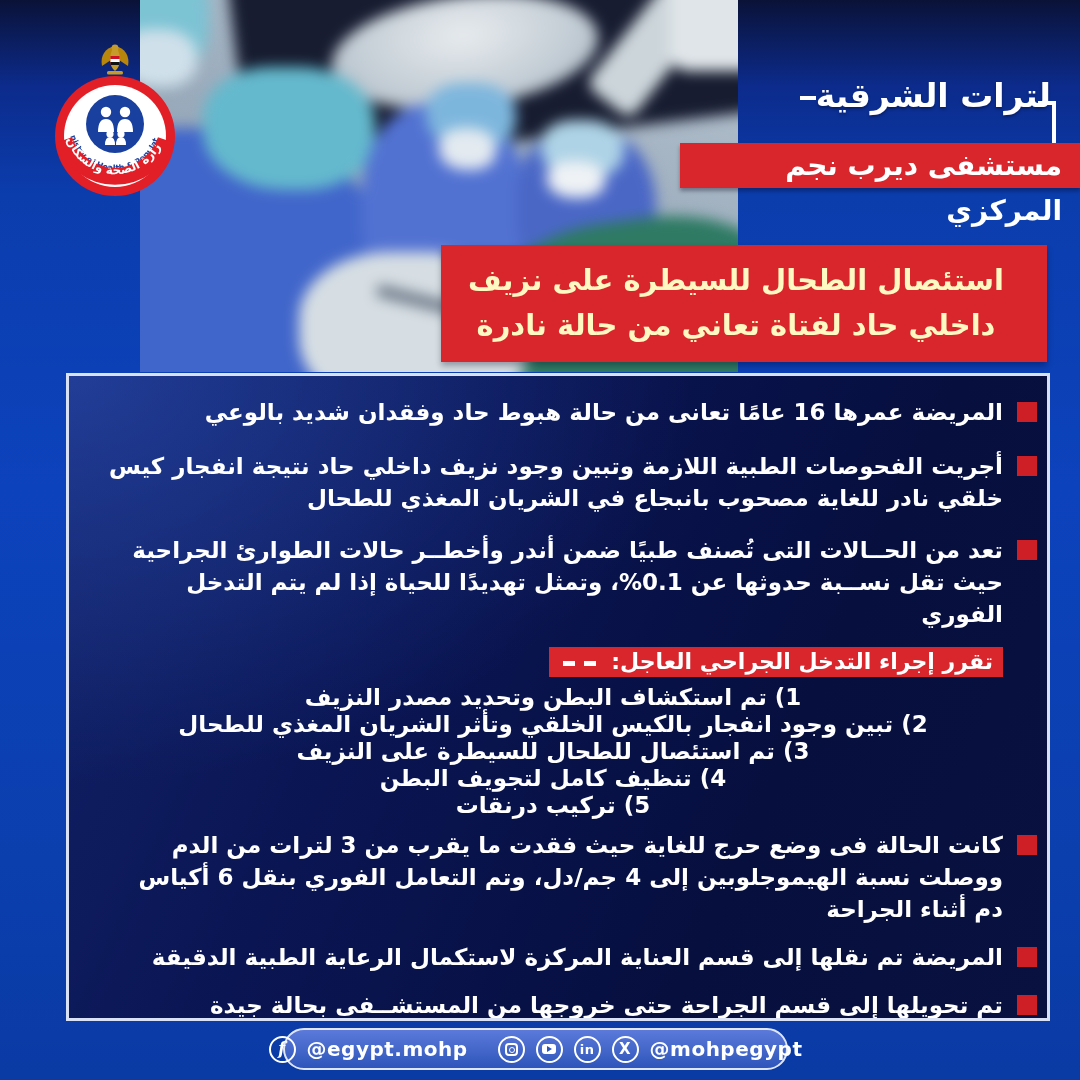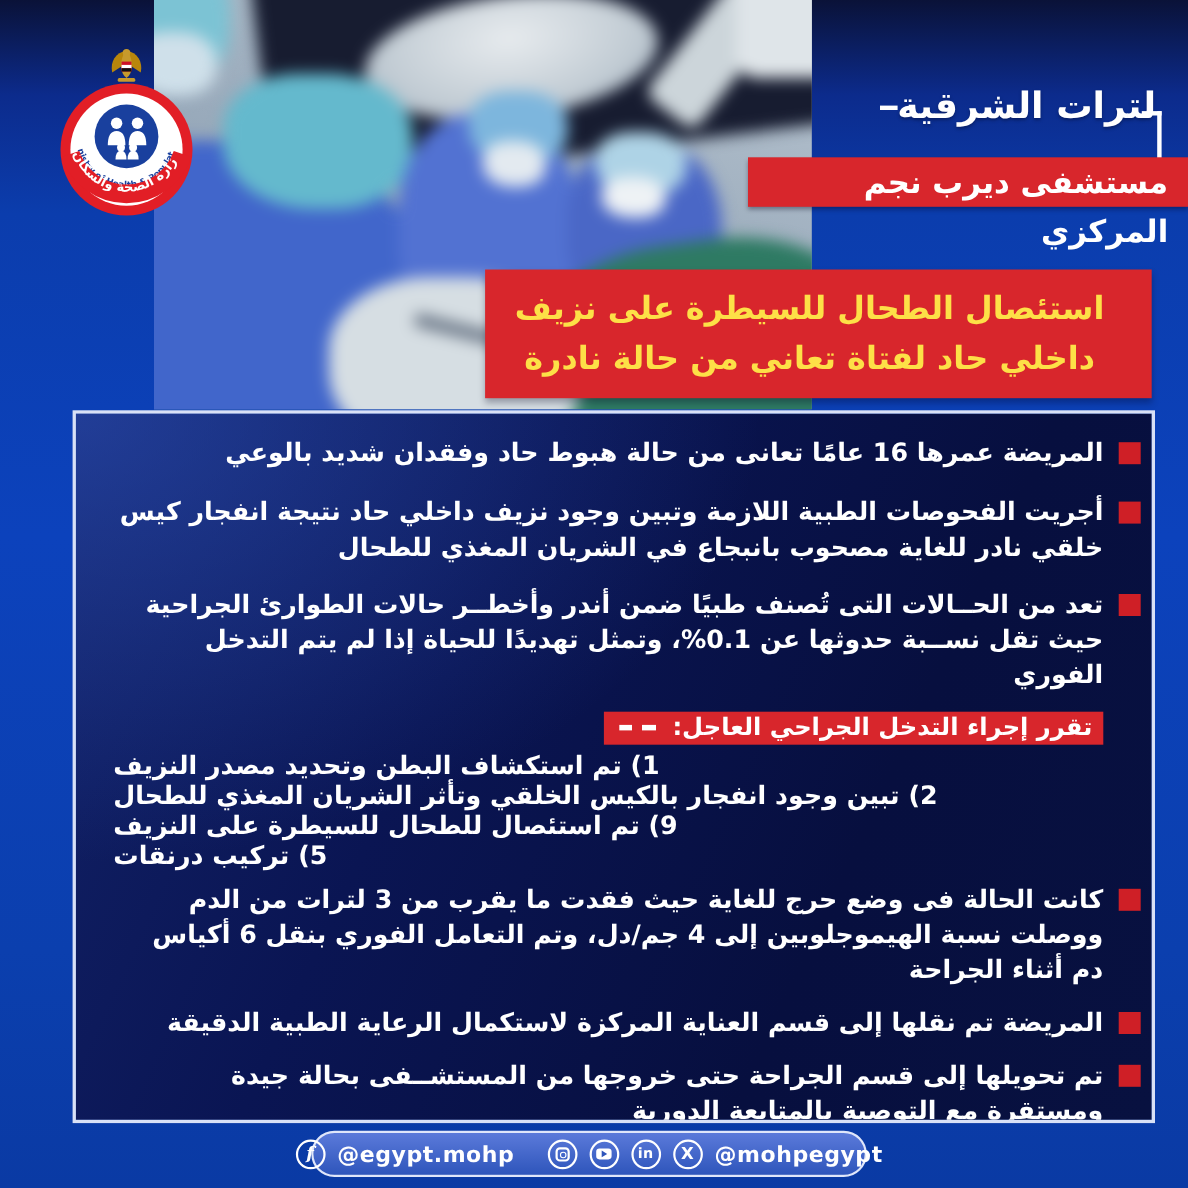--- a/index.html
+++ b/index.html
@@ -34,40 +34,40 @@
   .logo{position:absolute;left:40px;top:42px;width:150px;height:160px;}
   
   .gov-title{position:absolute;top:76px;right:29px;color:#fff;font-size:33px;font-weight:bold;direction:rtl;text-shadow:0 2px 3px rgba(0,0,20,.35);}
   .gov-dash{position:absolute;top:96px;right:264px;width:16px;height:4px;background:#fff;}
   .gov-bracket{position:absolute;top:101px;right:24px;width:14px;height:72px;border-top:4px solid #fff;border-right:4px solid #fff;}
   .hospital-banner{position:absolute;top:143px;left:680px;right:0;height:45px;background:#d8262c;
     color:#ffffff;font-size:28px;font-weight:bold;direction:rtl;text-align:right;line-height:45px;
     padding-right:18px;box-shadow:0 3px 4px rgba(0,0,30,.35);}
   
   .case-title{position:absolute;left:441px;top:245px;width:606px;height:117px;background:#d8262c;
-    color:#fde047;font-size:29px;font-weight:bold;direction:rtl;text-align:center;line-height:45px;
+    color:#fef9c3;font-size:29px;font-weight:bold;direction:rtl;text-align:center;line-height:45px;
     padding:13px 24px 0 8px;box-sizing:border-box;box-shadow:0 4px 6px rgba(0,0,30,.3);}
   
   .content-box{position:absolute;left:66px;top:373px;width:984px;height:648px;box-sizing:border-box;
     border:3px solid #d9e1f6;
     background:
       radial-gradient(ellipse at 0% 0%,rgba(46,84,190,.55) 0%,rgba(46,84,190,0) 45%),
       linear-gradient(115deg,#122268 0%,#0a1553 35%,#070f3f 70%,#081140 100%);
     direction:rtl;color:#fff;overflow:hidden;
     padding:20px 8px 0 34px;}
   .bullet-row{position:relative;padding-right:36px;font-size:23px;font-weight:bold;line-height:32px;text-align:right;}
   .bullet-sq{position:absolute;right:2px;top:6px;width:20px;height:20px;background:#cf1f26;}
   .m1{margin-top:0;} .m2{margin-top:22px;} .m3{margin-top:20px;}
   .hl-row{margin-top:17px;padding-right:36px;text-align:right;}
   .hl-strip{display:inline-block;background:#d8262c;color:#fff;font-size:22px;font-weight:bold;
     line-height:25px;padding:2px 10px 3px 14px;text-align:center;}
   .hl-dashes{display:inline-block;width:34px;height:5px;margin-right:14px;vertical-align:middle;
     background:repeating-linear-gradient(90deg,#fff 0 12px,rgba(255,255,255,0) 12px 21px);}
   .steps{margin-top:7px;padding-right:36px;}
-  .step-line{font-size:23px;font-weight:bold;line-height:27px;text-align:left;}
+  .step-line{font-size:23px;font-weight:bold;line-height:27px;text-align:center;}
   .m5{margin-top:10px;} .m6{margin-top:16px;} .m7{margin-top:16px;}
   
   .social-pill{position:absolute;left:283px;top:1028px;width:505px;height:42px;box-sizing:border-box;
     border:2px solid #dfe6fa;border-radius:22px;
     background:linear-gradient(180deg,#5b7ada 0%,#2e55bb 100%);
     display:flex;align-items:center;justify-content:center;gap:11px;direction:ltr;
     color:#fff;font-weight:bold;font-size:20px;letter-spacing:.5px;}
   .icon-circle{width:27px;height:27px;border:2px solid #fff;border-radius:50%;box-sizing:border-box;
     display:flex;align-items:center;justify-content:center;color:#fff;font-weight:bold;font-size:14px;flex:0 0 auto;}
   .fb-glyph{font-family:"DejaVu Serif",serif;font-size:16px;font-style:italic;margin-top:-2px;}
@@ -175,21 +175,22 @@
       <span>تعد من الحــالات التى تُصنف طبيًا ضمن أندر وأخطــر حالات الطوارئ الجراحية حيث تقل نســبة حدوثها عن 0.1%، وتمثل تهديدًا للحياة إذا لم يتم التدخل الفوري</span>
     </div>
 
     <div class="hl-row">
       <span class="hl-strip"><span>تقرر إجراء التدخل الجراحي العاجل:</span><span class="hl-dashes"></span></span>
     </div>
 
     <div class="steps">
       <div class="step-line">1) تم استكشاف البطن وتحديد مصدر النزيف</div>
       <div class="step-line">2) تبين وجود انفجار بالكيس الخلقي وتأثر الشريان المغذي للطحال</div>
-      <div class="step-line">9) تم استئصال للطحال للسيطرة على النزيف</div>
+      <div class="step-line">3) تم استئصال للطحال للسيطرة على النزيف</div>
+      <div class="step-line">4) تنظيف كامل لتجويف البطن</div>
       <div class="step-line">5) تركيب درنقات</div>
     </div>
 
     <div class="bullet-row m5">
       <span class="bullet-sq"></span>
       <span>كانت الحالة فى وضع حرج للغاية حيث فقدت ما يقرب من 3 لترات من الدم ووصلت نسبة الهيموجلوبين إلى 4 جم/دل، وتم التعامل الفوري بنقل 6 أكياس دم أثناء الجراحة</span>
     </div>
 
     <div class="bullet-row m6">
       <span class="bullet-sq"></span>

